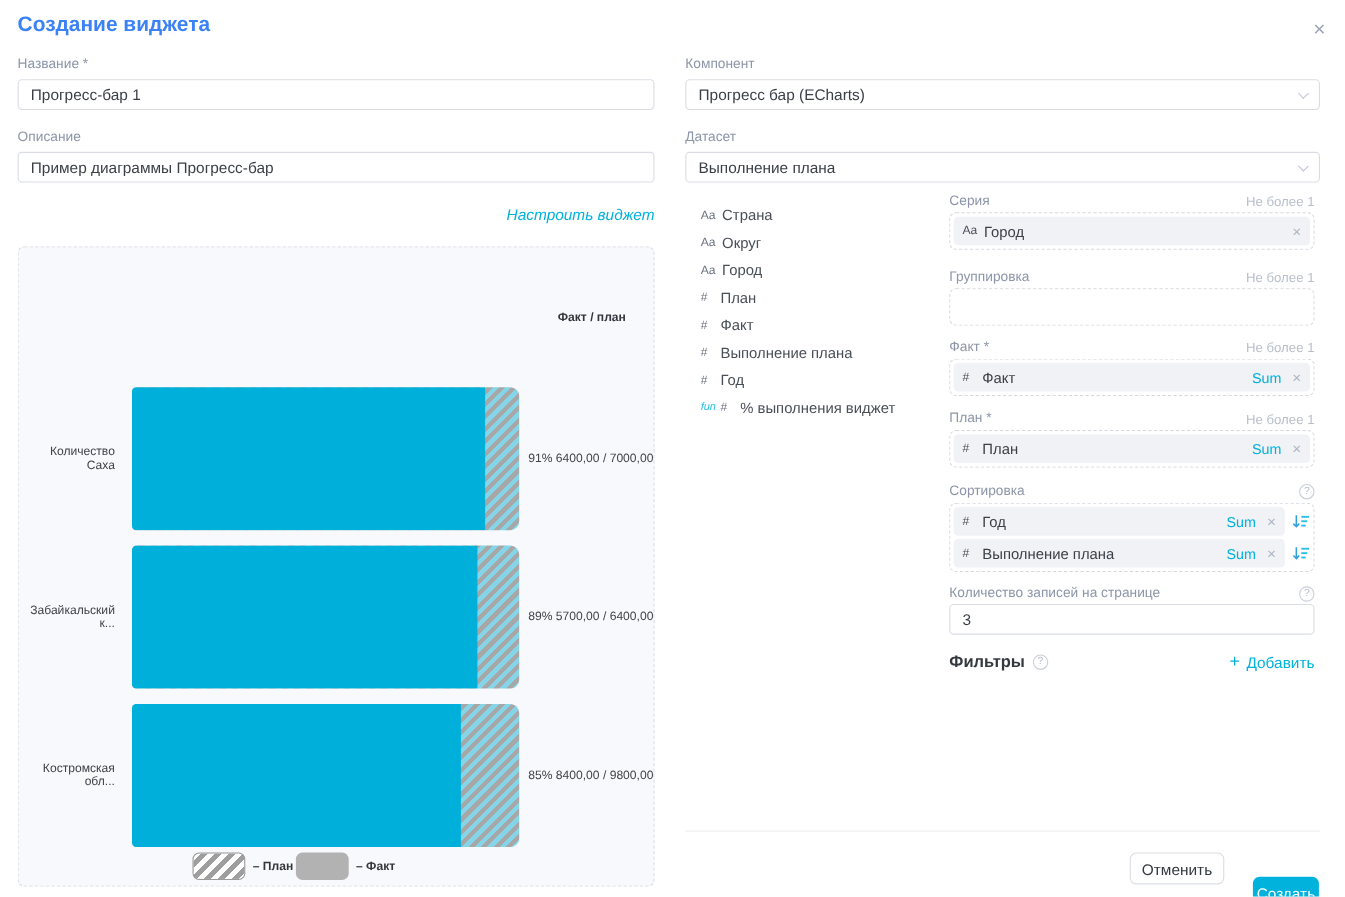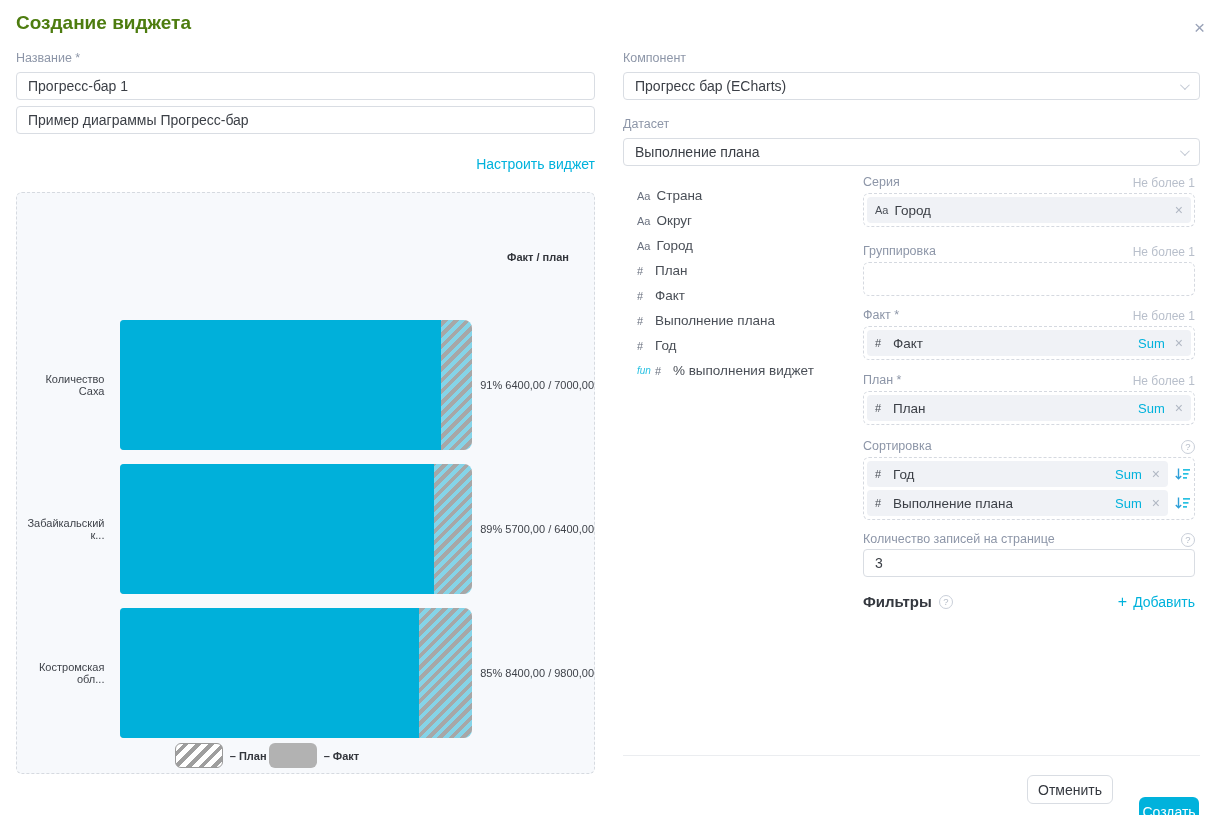--- a/index.html
+++ b/index.html
@@ -1,40 +1,40 @@
 <!DOCTYPE html>
 <html><head>
 <meta charset="utf-8">
 <style>
   * { margin:0; padding:0; box-sizing:border-box; }
   html,body { width:1223px; height:815px; background:#ffffff;
     font-family:"Liberation Sans", sans-serif; color:#3b3f46; overflow:hidden; }
   .dialog { position:relative; width:1223px; height:815px; background:#fff; }
 
-  .dlg-title { position:absolute; left:16px; top:12px; font-size:19px; font-weight:bold; color:#4d7c0f; }
+  .dlg-title { position:absolute; left:16px; top:12px; font-size:19px; font-weight:bold; color:#3b82f6; }
   .dlg-close { position:absolute; right:18px; top:18px; font-size:19px; color:#9aa3b8; cursor:pointer; line-height:1; }
 
   .col-left  { position:absolute; left:16px;  top:51px; width:579px; }
   .col-right { position:absolute; left:623px; top:51px; width:577px; }
 
   .lbl { font-size:12.5px; color:#8d96a8; height:15px; line-height:15px; display:block; }
   .limit { font-size:12px; color:#b8bfcb; }
 
   .txt-input { width:100%; height:28px; border:1px solid #d9dde3; border-radius:4px;
     padding:0 11px; font-size:14px; color:#3b3f46; background:#fff; outline:none;
     font-family:"Liberation Sans", sans-serif; margin-top:6px; }
 
   .select { position:relative; width:100%; height:28px; border:1px solid #d9dde3; border-radius:4px;
     background:#fff; margin-top:6px; display:flex; align-items:center; padding:0 28px 0 11px;
     font-size:14px; color:#3b3f46; cursor:pointer; }
   .chev { position:absolute; right:12px; top:10px; width:7px; height:7px;
     border-right:1.5px solid #c3c9d4; border-bottom:1.5px solid #c3c9d4; transform:rotate(45deg) translateY(-2px); }
 
   .configure-row { margin-top:21px; text-align:right; height:16px; }
-  .link { color:#00b2dc; font-size:14px; cursor:pointer; text-decoration:none; }
+  .link { color:#00b2dc; font-size:14px; cursor:pointer; text-decoration:none;font-style:italic; }
 
   
   .chart-panel { position:relative; margin-top:21px; width:579px; height:582px;
     border:1px dashed #d6dae0; border-radius:6px; background:#f7f9fc; }
   .chart-header { position:absolute; top:58px; right:25px; font-size:11px; font-weight:bold; color:#33363c; }
   .chart-bars { position:absolute; top:127px; left:0; right:0; }
   .bar-row { display:flex; align-items:center; height:130px; margin-bottom:14px; }
   .bar-cat { width:88px; margin-right:16px; text-align:right; font-size:11px; color:#3f434a; }
   .bar-track { position:relative; width:354px; height:130px; border-radius:4px 8px 8px 4px; overflow:hidden;
     background:repeating-linear-gradient(135deg,#85d4e8 0 4px,#a7a7a7 4px 8px); }
@@ -91,20 +91,21 @@
 </head>
 <body>
 
 <div class="dialog">
   <div class="dlg-title">Создание виджета</div>
   <div class="dlg-close">×</div>
 
   <div class="col-left">
     <span class="lbl">Название *</span>
     <input class="txt-input" type="text" value="Прогресс-бар 1" style="">
+    <span class="lbl mt17">Описание</span>
     <input class="txt-input" type="text" value="Пример диаграммы Прогресс-бар" style="">
     <div class="configure-row">
       <a class="link">Настроить виджет</a>
     </div>
 
     <div class="chart-panel">
       <div class="chart-header">Факт / план</div>
       <div class="chart-bars">
           <div class="bar-row">
     <span class="bar-cat">Количество Саха</span>

